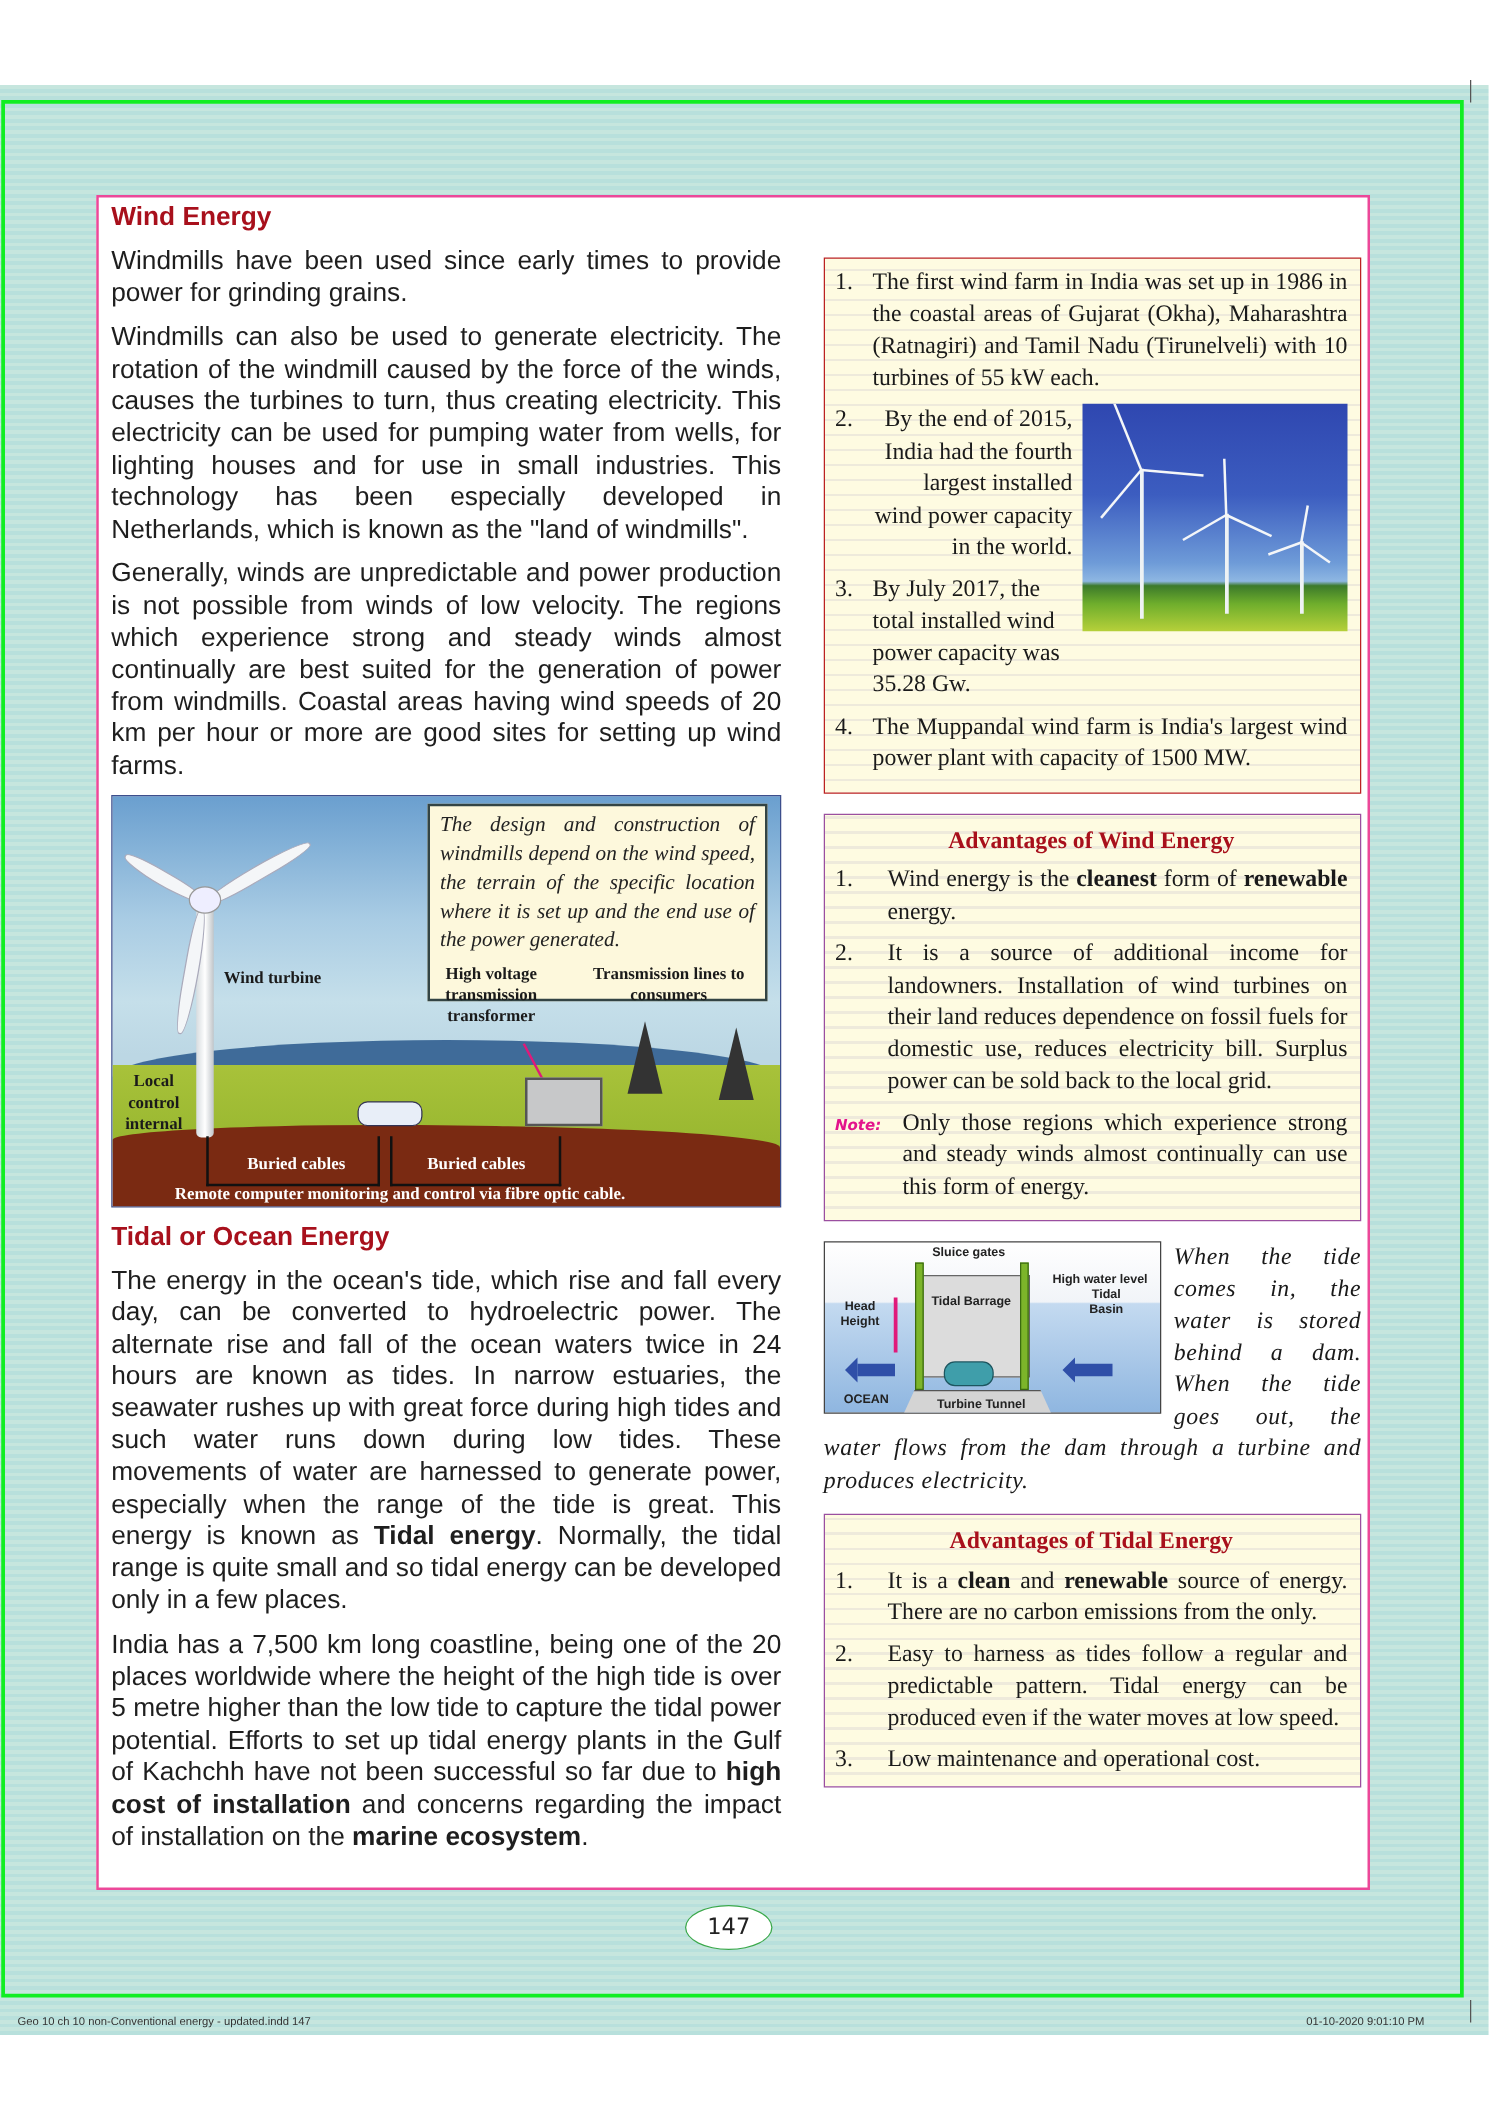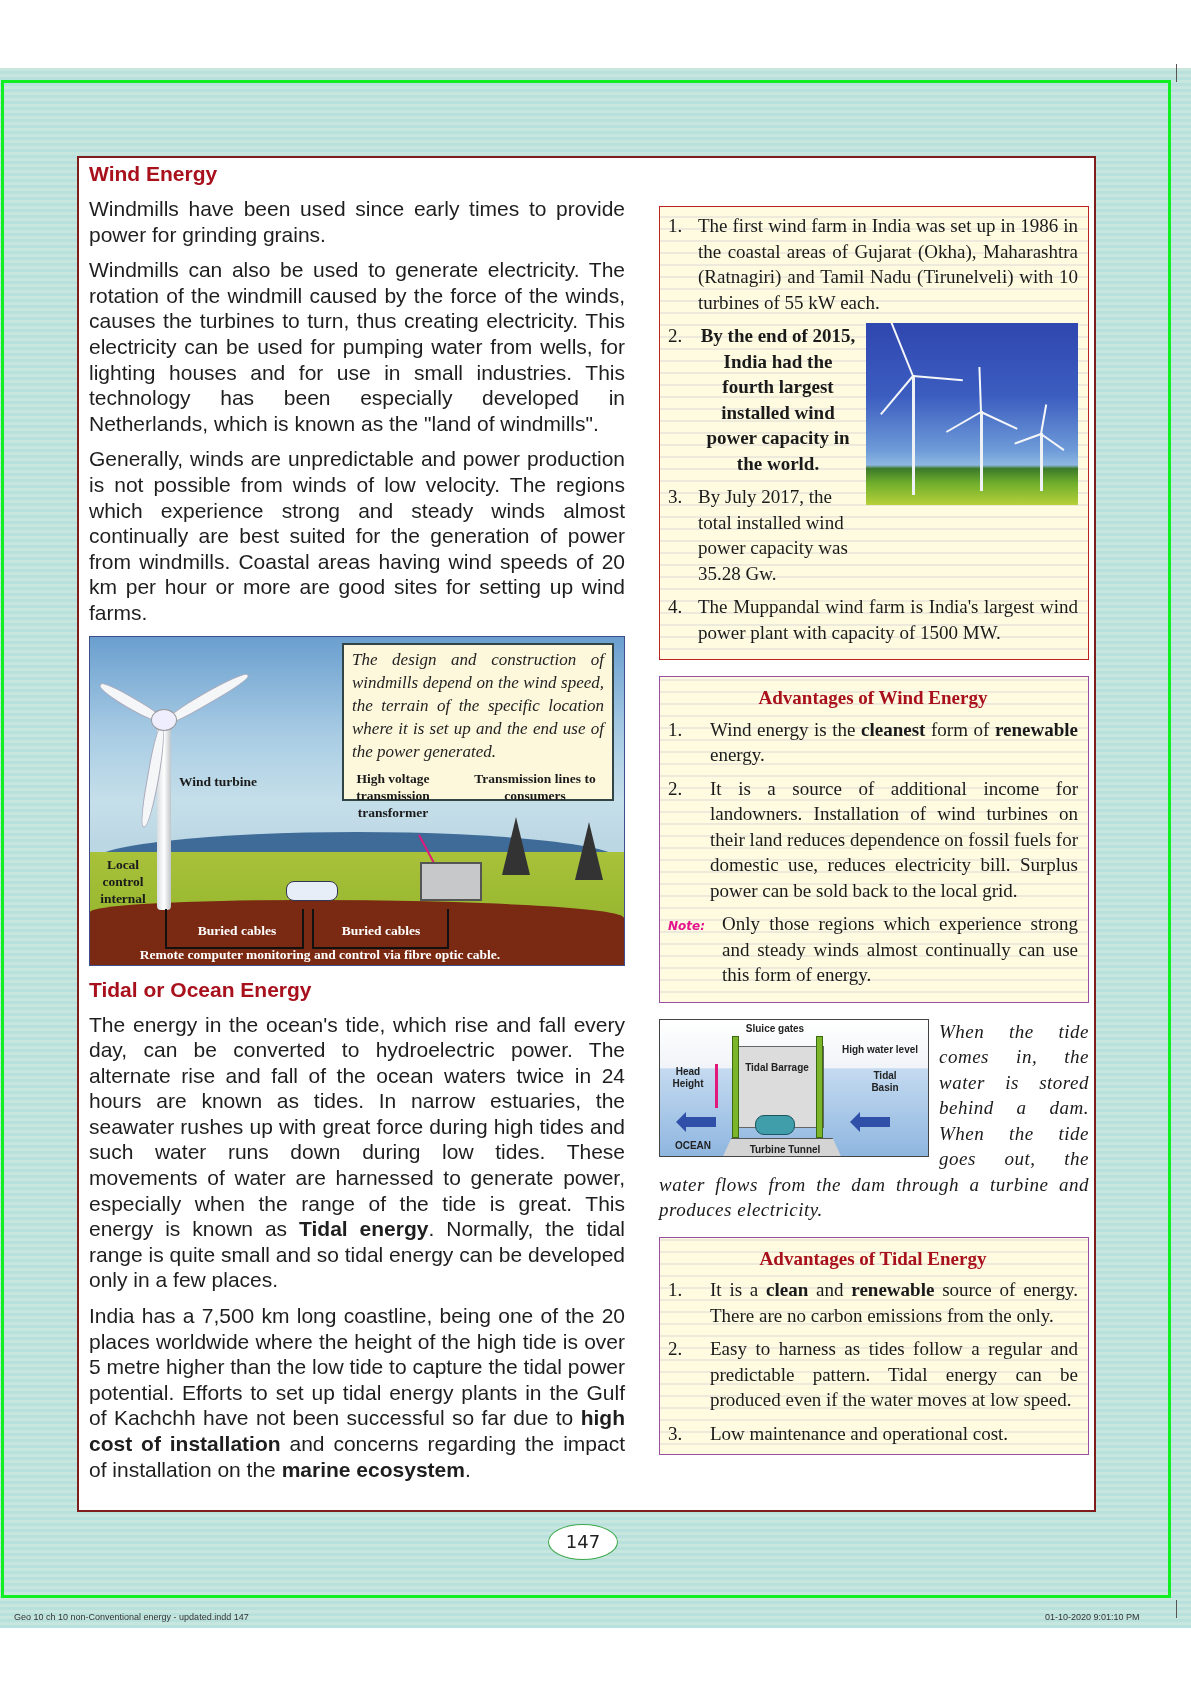--- a/index.html
+++ b/index.html
@@ -3,21 +3,21 @@
 <meta charset="utf-8">
 <style>
   html, body { margin:0; padding:0; }
   body { width:1191px; height:1684px; background:#ffffff; position:relative; overflow:hidden; font-family:"Liberation Sans", sans-serif; }
   .bg-band { position:absolute; left:0; top:68px; width:1191px; height:1560px;
     background: repeating-linear-gradient(0deg, #b8e0dc 0px, #b8e0dc 3px, #c6e6de 3px, #c6e6de 6px); }
   .green-frame { position:absolute; left:1px; top:80px; width:1170px; height:1518px; border:3px solid #11ee22; box-sizing:border-box; }
   .crop-mark { position:absolute; left:1176px; top:64px; width:1px; height:18px; background:#555; }
   .crop-mark2 { position:absolute; left:1176px; top:1600px; width:1px; height:18px; background:#555; }
   .slug { position:absolute; top:1612px; font-size:9px; color:#333; }
-  .page { position:absolute; left:77px; top:156px; width:1019px; height:1356px; background:#fff; border:2px solid #7f1d1d; box-sizing:border-box; }
+  .page { position:absolute; left:77px; top:156px; width:1019px; height:1356px; background:#fff; border:2px solid #ec4899; box-sizing:border-box; }
   .left-col { position:absolute; left:10px; top:4px; width:536px; }
   h2 { color:#a8101c; font-family:"Liberation Sans", sans-serif; font-weight:bold; font-size:21px; margin:0 0 10px 0; }
   .para { font-size:21px; line-height:25.6px; color:#1e1e1e; text-align:justify; margin:0 0 10px 0; }
   .figure { position:relative; width:536px; height:330px; margin:10px 0 12px 0; border:1px solid #3c4e8c; box-sizing:border-box; overflow:hidden;
     background:linear-gradient(180deg,#6a9fcf 0%,#a9cce4 30%,#c5dfea 50%,#bcd7e4 63%); }
   .mountain { position:absolute; left:0; top:195px; width:100%; height:40px; background:#3f6b99; border-radius:50% 50% 0 0 / 30px 30px 0 0; }
   .grass { position:absolute; left:0; top:215px; width:100%; height:70px; background:linear-gradient(180deg,#a8c23a,#97b62f); }
   .soil { position:absolute; left:0; top:263px; width:100%; height:67px; background:#7a2a12; border-top-left-radius:40% 12px; border-top-right-radius:60% 18px; }
   .tower { position:absolute; left:67px; top:80px; width:14px; height:193px; background:linear-gradient(90deg,#d7dcdf,#ffffff,#c0c5c9); border-radius:4px; }
   .hub { position:absolute; left:61px; top:72px; width:24px; height:20px; background:#eef; border-radius:50%; border:1px solid #999; }
@@ -127,21 +127,21 @@
         <div class="wt-blade" style="left:115px;top:88px;width:45px;transform:rotate(-92deg);"></div>
         <div class="wt-blade" style="left:115px;top:88px;width:40px;transform:rotate(25deg);"></div>
         <div class="wt-blade" style="left:115px;top:88px;width:40px;transform:rotate(150deg);"></div>
         <div class="wt-pole" style="left:174px;top:110px;height:58px;"></div>
         <div class="wt-blade" style="left:175px;top:110px;width:30px;transform:rotate(-80deg);"></div>
         <div class="wt-blade" style="left:175px;top:110px;width:28px;transform:rotate(35deg);"></div>
         <div class="wt-blade" style="left:175px;top:110px;width:28px;transform:rotate(160deg);"></div>
       </div>
       <div class="item">
           <span class="num">2.</span>
-          <span class="txt" style="text-align:center;font-weight:bold;">By the end of 2015, India had the fourth largest installed wind power capacity in the world.</span>
+          <span class="txt" style="text-align:right;">By the end of 2015, India had the fourth largest installed wind power capacity in the world.</span>
         </div>
       <div class="item">
           <span class="num">3.</span>
           <span class="txt" style="text-align:left;">By July 2017, the total installed wind power capacity was 35.28 Gw.</span>
         </div>
       <div class="item" style="clear:both;">
           <span class="num">4.</span>
           <span class="txt">The Muppandal wind farm is India's largest wind power plant with capacity of 1500 MW.</span>
         </div>
     </div>
@@ -169,21 +169,21 @@
         <div class="gate" style="left:156px;"></div>
         <div class="turbine"></div>
         <div class="tunnel"></div>
         <div class="pink-dbl"></div>
         <div class="flow-arrow" style="left:26px;top:97px;"></div>
         <div class="flow-arrow" style="left:200px;top:97px;"></div>
         <div class="tf-label" style="left:75px;top:3px;width:80px;">Sluice gates</div>
         <div class="tf-label" style="left:170px;top:24px;width:100px;">High water level</div>
         <div class="tf-label" style="left:8px;top:46px;width:40px;">Head Height</div>
         <div class="tf-label" style="left:82px;top:42px;width:70px;">Tidal Barrage</div>
-        <div class="tf-label" style="left:200px;top:50px;width:50px;">Tidal Basin</div>
+        <div class="tf-label" style="left:200px;top:36px;width:50px;">Tidal Basin</div>
         <div class="tf-label" style="left:8px;top:120px;width:50px;">OCEAN</div>
         <div class="tf-label" style="left:80px;top:124px;width:90px;">Turbine Tunnel</div>
       </div>
       <div class="tidal-text">When the tide comes in, the water is stored behind a dam. When the tide goes out, the water flows from the dam through a turbine and produces electricity.</div>
       <div style="clear:both;"></div>
     </div>
 
     <div class="box purple ser wide" style="margin-top:14px;">
       <div class="box-title">Advantages of Tidal Energy</div>
       <div class="item">

